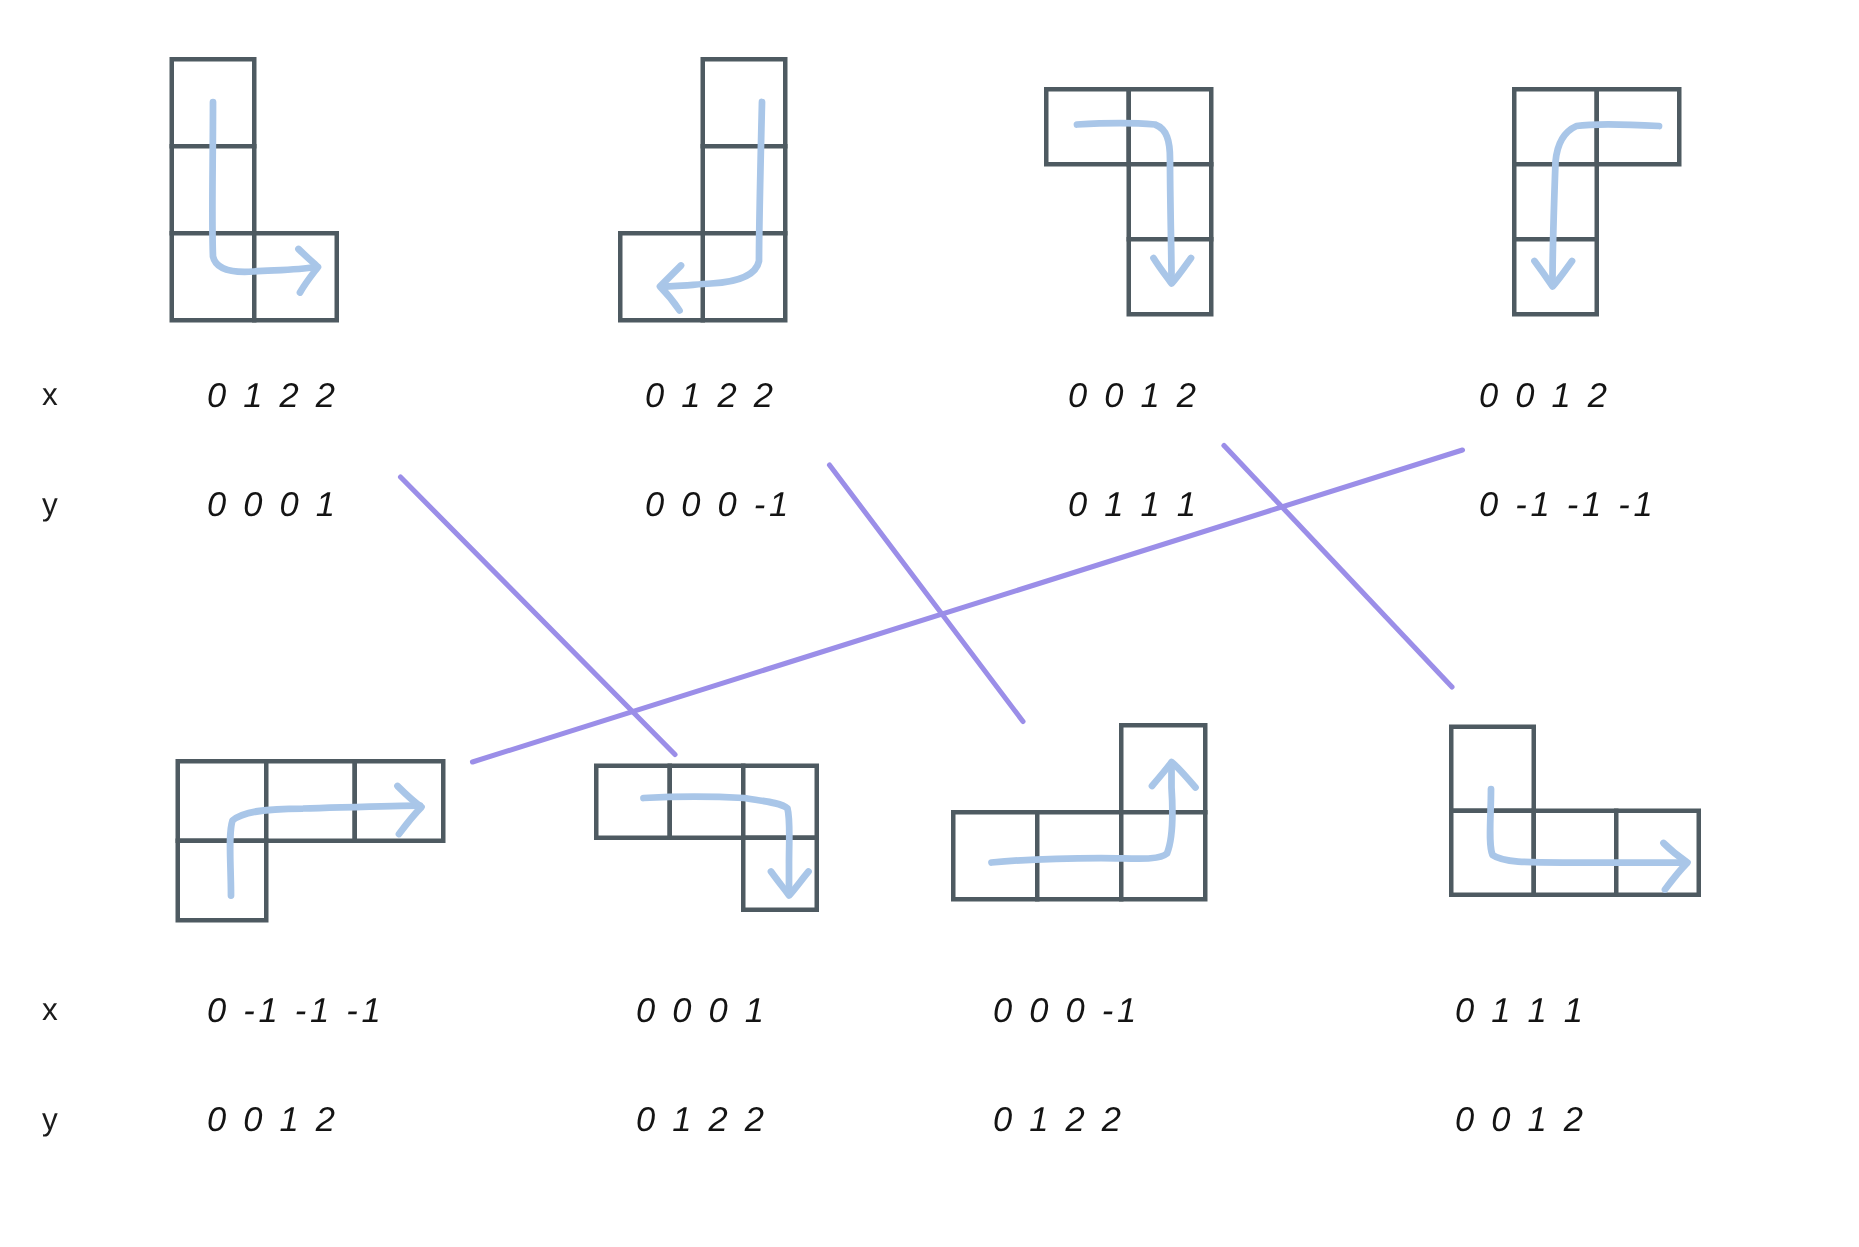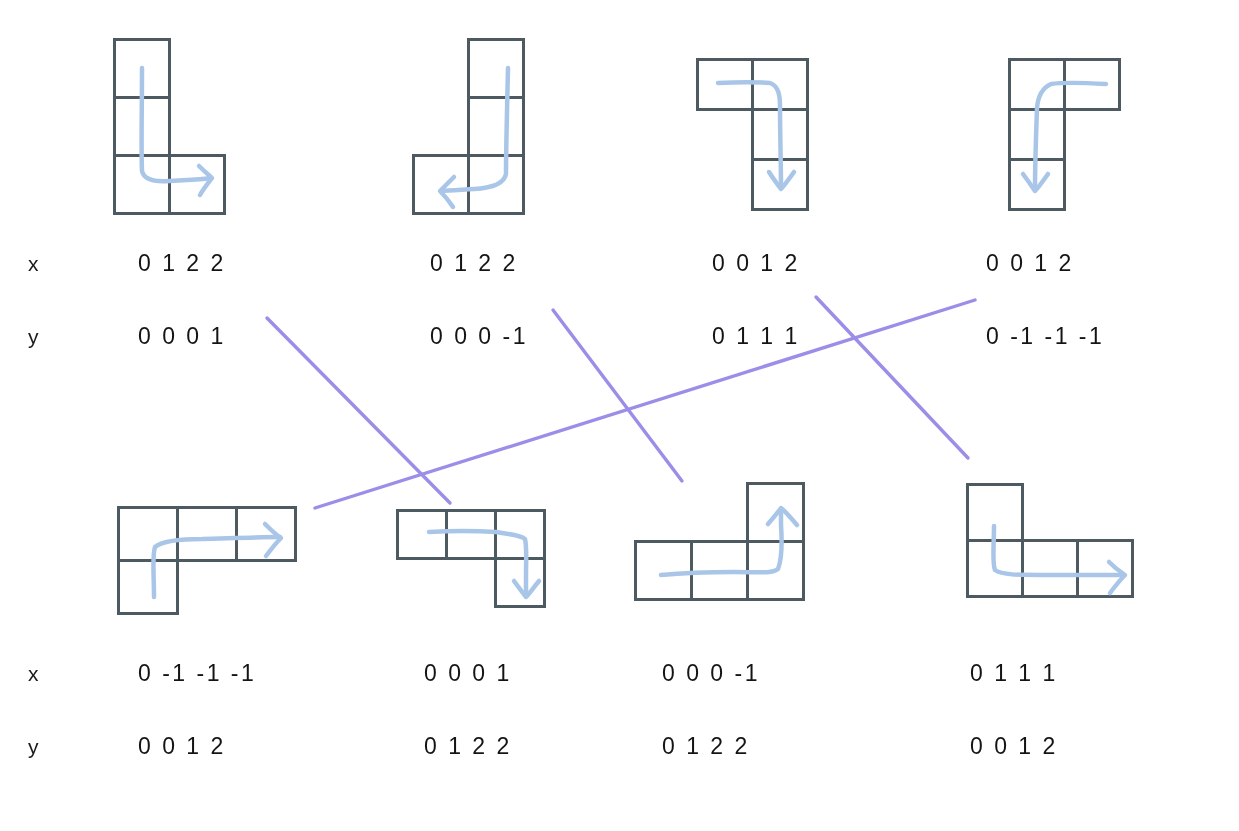--- a/index.html
+++ b/index.html
@@ -26,20 +26,21 @@
     color:#1b1b1b;
     letter-spacing:0.5px;
     white-space:nowrap;
   }
   .value-text{
     position:absolute;
     font-size:23px;
     color:#141414;
     letter-spacing:2.5px;
     white-space:nowrap;
+    font-style:italic;
   }
 </style>
 </head>
 <body>
 
 <div id="stage">
 
   <div class="panel" style="left:113px;top:38px;">
     <svg class="shape-svg" width="170" height="178" viewBox="0 0 170 178">
       <g fill="#ffffff" stroke="#4e5a61" stroke-width="3">

